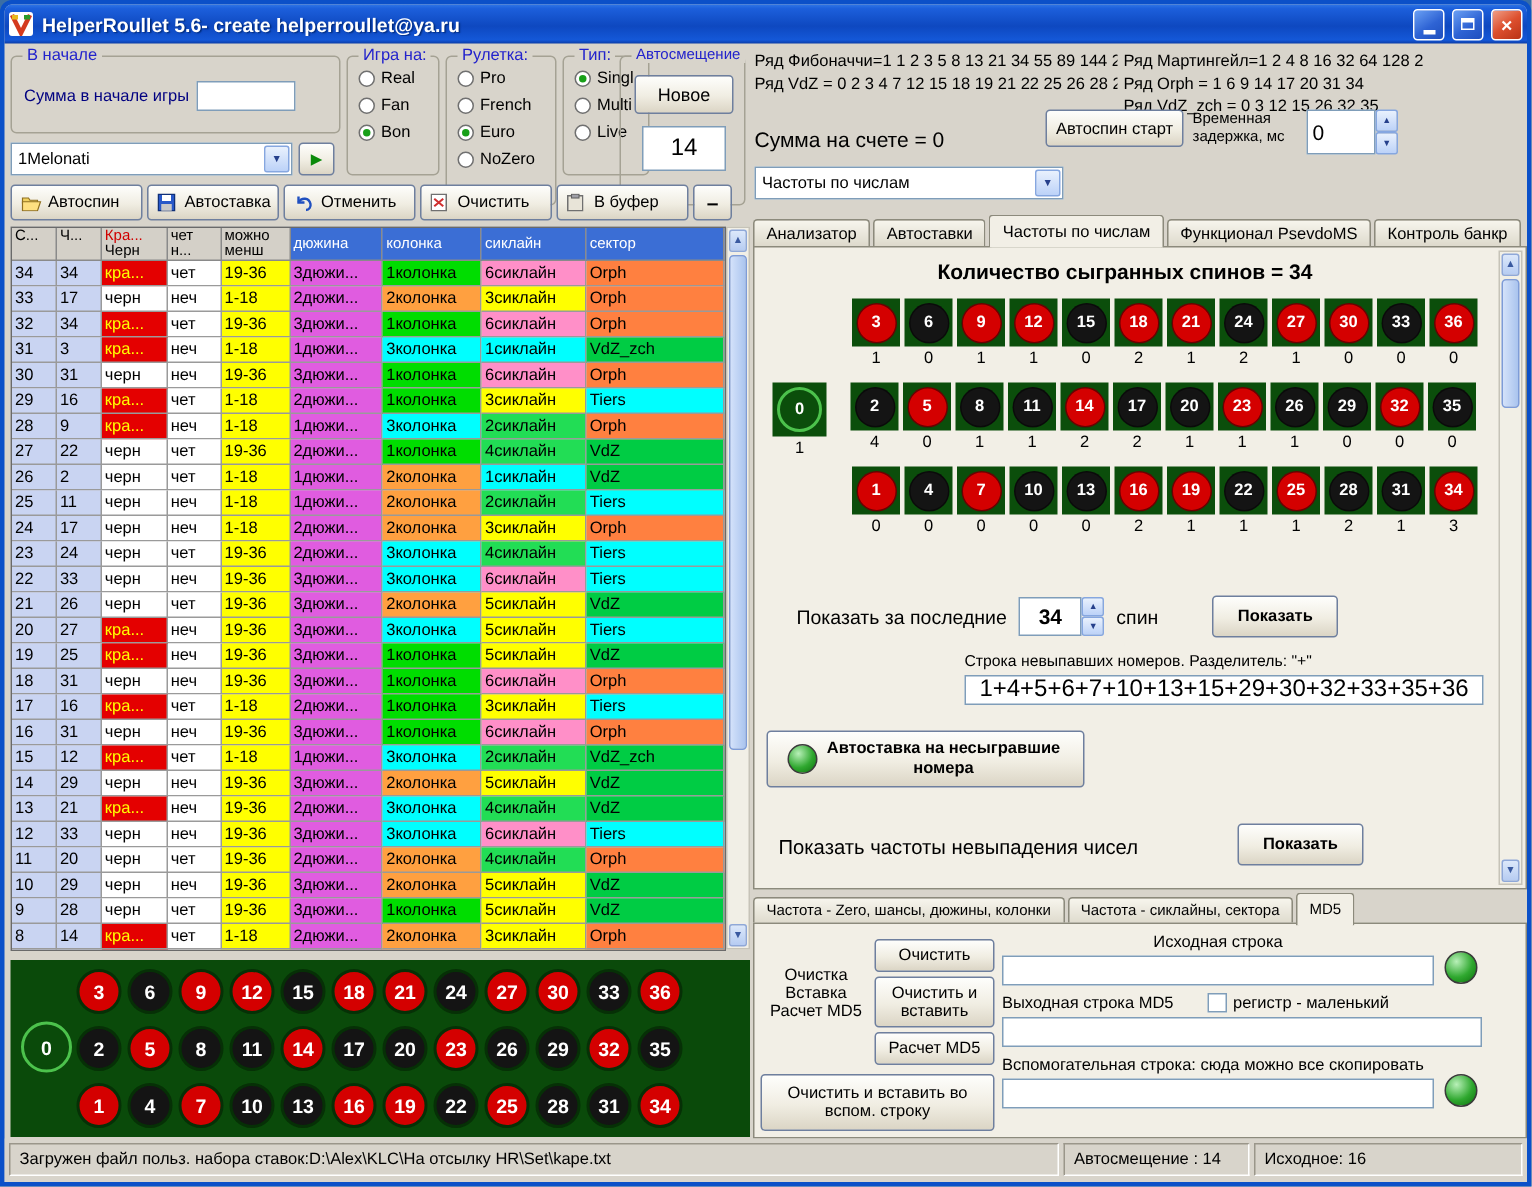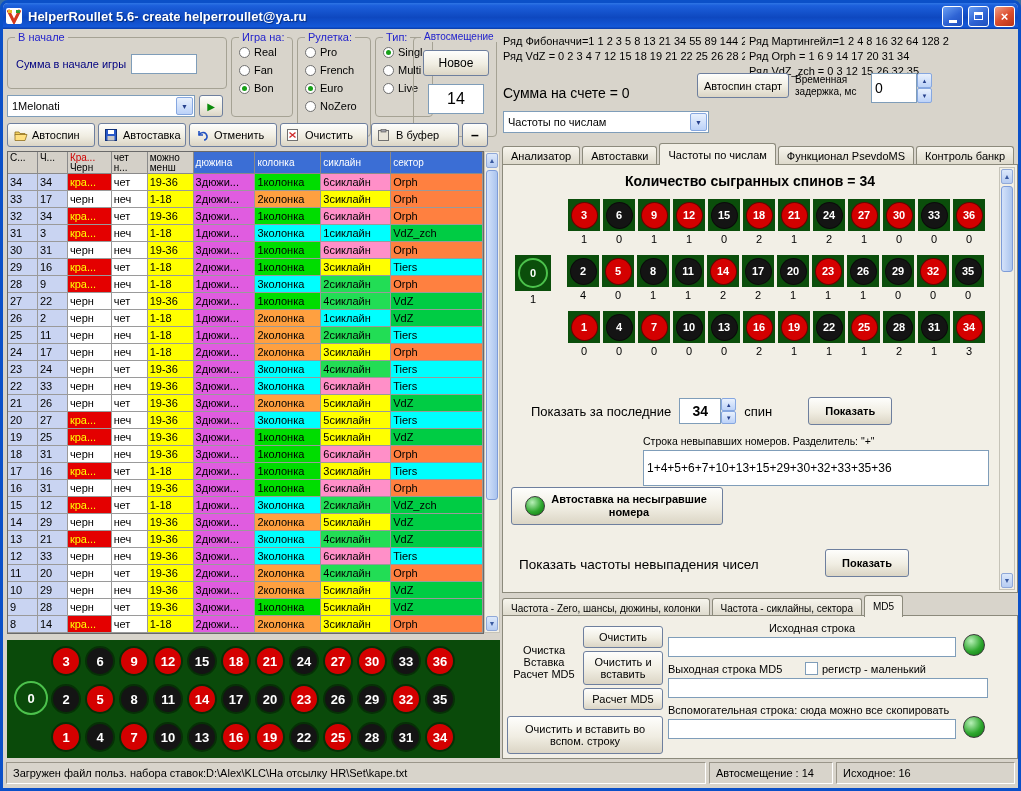--- a/index.html
+++ b/index.html
@@ -94,21 +94,21 @@
   .tile { width:32px; height:32px; background:#0B4E0B; display:flex; align-items:center; justify-content:center; }
   .zerotile { width:36px; height:36px; }
   .circ { width:27px; height:27px; border-radius:50%; color:#fff; font-weight:bold; font-size:11px;
     display:flex; align-items:center; justify-content:center; border:1px solid rgba(0,0,0,.5); }
   .circ.red { background:#D40000; } .circ.black { background:#141414; }
   .circ.green { background:#0B4E0B; border:2px solid #4CC24C; width:30px; height:30px; }
   .cnt { font-size:11px; height:14px; color:#000; }
   .gball { border-radius:50%; background:radial-gradient(circle at 35% 30%, #B8F0B8, #2FA82F 55%, #0C6E0C);
     border:1px solid #3A3A3A; flex:0 0 auto; }
   #bottom-tabstrip { position:absolute; left:499px; top:592px; width:516px; height:21px;
-    display:flex; align-items:flex-start; gap:2px; }
+    display:flex; align-items:center; gap:2px; }
   #bottom-tabstrip .tab { font-size:10px; }
   #md5-panel { top:612px; width:516px; height:144px; }
   .mdlbl { position:absolute; font-size:11px; white-space:nowrap; }
   
   #statusbar { position:absolute; left:0; right:0; top:756px; height:29px; background:#D8D4CB;
     display:flex; gap:3px; padding:3px 3px 4px 3px; }
   .scell { border:1px solid; border-color:#9A968A #FFFFFF #FFFFFF #9A968A; display:flex;
     align-items:center; padding:0 6px; font-size:11px; white-space:nowrap; overflow:hidden; }
 </style>
 </head>
@@ -931,21 +931,21 @@
         <span class="spin-btns" style="height:26px;width:15px">
           <button class="sbtn">▲</button>
           <button class="sbtn">▼</button>
         </span>
       </span>
       <span style="font-size:13px">спин</span>
       <button class="btn" style="width:84px;height:28px;font-weight:bold;margin-left:28px">Показать</button>
     </div>
 
     <div style="position:absolute;left:140px;top:270px;font-size:10.5px">Строка невыпавших номеров. Разделитель: "+"</div>
-    <input class="txt" style="position: absolute; left: 140px; top: 285px; width: 346px; height: 36px; font-size: 12px;" value="1+4+5+6+7+10+13+15+29+30+32+33+35+36">
+    <input class="txt" style="position: absolute; left: 140px; top: 285px; width: 346px; height: 20px; font-size: 16px; text-align: center;" value="1+4+5+6+7+10+13+15+29+30+32+33+35+36">
 
     <button class="btn" style="position:absolute;left:8px;top:322px;width:212px;height:38px">
       <span class="gball" style="width:20px;height:20px"></span>
       <span style="font-weight:bold;white-space:normal;width:160px;line-height:13px">Автоставка на несыгравшие номера</span>
     </button>
 
     <div style="position:absolute;left:16px;top:392px;font-size:13.5px">Показать частоты невыпадения чисел</div>
     <button class="btn" style="position:absolute;left:322px;top:384px;width:84px;height:28px;font-weight:bold">Показать</button>
 
     <div class="vscroll" style="right:2px;top:2px;height:423px;width:16px">

